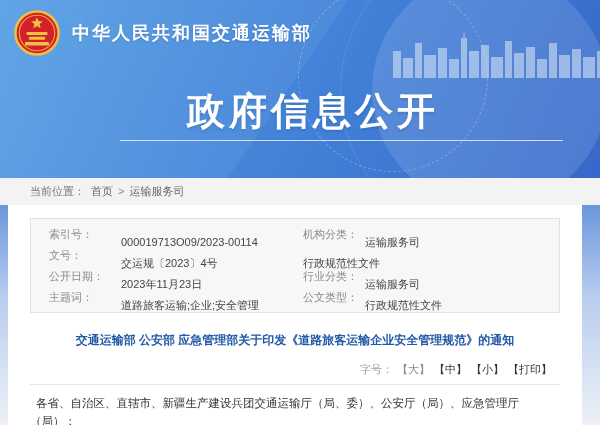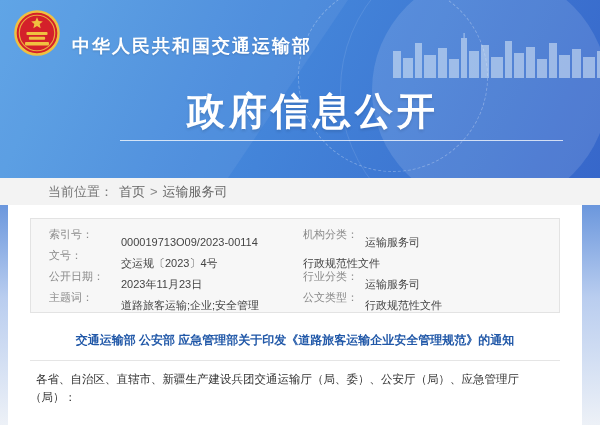--- a/index.html
+++ b/index.html
@@ -23,40 +23,40 @@
   }
   .deco-ring {
     position:absolute; left:340px; top:-60px; width:300px; height:300px;
     border-radius:50%; border:1px solid rgba(255,255,255,0.10);
   }
   .deco-dotted {
     position:absolute; left:298px; top:-18px; width:190px; height:190px;
     border-radius:50%; border:1px dashed rgba(255,255,255,0.28);
   }
   .skyline { position:absolute; left:393px; top:33px; opacity:.55; }
-  .brand { position:absolute; left:14px; top:8px; display:flex; align-items:flex-end; }
+  .brand { position:absolute; left:14px; top:8px; display:flex; align-items:center; }
   .emblem { width:46px; height:50px; }
   .site-name {
     margin-left:12px; color:#ffffff; font-size:18px; font-weight:bold;
     letter-spacing:2px; text-shadow:0 1px 2px rgba(0,0,0,0.15); cursor:pointer;
   }
   .page-title {
     position:absolute; left:8px; right:0; top:86px; text-align:center; padding-left:18px;
     color:#ffffff; font-size:38px; font-weight:bold; letter-spacing:4px;
     text-shadow:0 2px 3px rgba(0,0,0,0.12);
   }
   .title-underline {
     position:absolute; left:120px; top:140px; width:443px; height:1px;
     background:rgba(255,255,255,0.75);
   }
 
   
   .breadcrumb-bar {
     height:27px; background:#f3f3f3; line-height:27px;
-    padding-left:48px; font-size:13px; color:#777;
+    padding-left:30px; font-size:11px; color:#777;
   }
   .breadcrumb-bar a { color:#666; text-decoration:none; cursor:pointer; }
   .breadcrumb-bar .sep { margin:0 5px; color:#888; }
   .breadcrumb-bar .crumb-prefix { margin-right:6px; }
 
   
   .content-bg {
     position:relative; height:220px;
     background:linear-gradient(180deg,#6b97dd 0%,#b9cdef 42%,#edf1f7 100%);
   }
@@ -191,20 +191,23 @@
             </div>
           <div class="meta-half right">
               <span class="meta-label">公文类型：</span>
               <span class="meta-value">行政规范性文件</span>
             </div>
         </div>
       </div>
 
       <h1 class="article-title">交通运输部 公安部 应急管理部关于印发《道路旅客运输企业安全管理规范》的通知</h1>
 
+      <div class="font-controls">
+        <span class="fc-label">字号：</span><a class="dim">【大】</a><a class="dark">【中】</a><a class="dark">【小】</a><a class="dark">【打印】</a>
+      </div>
 
       <div class="divider"></div>
 
       <p class="article-body">各省、自治区、直辖市、新疆生产建设兵团交通运输厅（局、委）、公安厅（局）、应急管理厅（局）：</p>
 
     </div>
   </div>
 
 </div>
 

